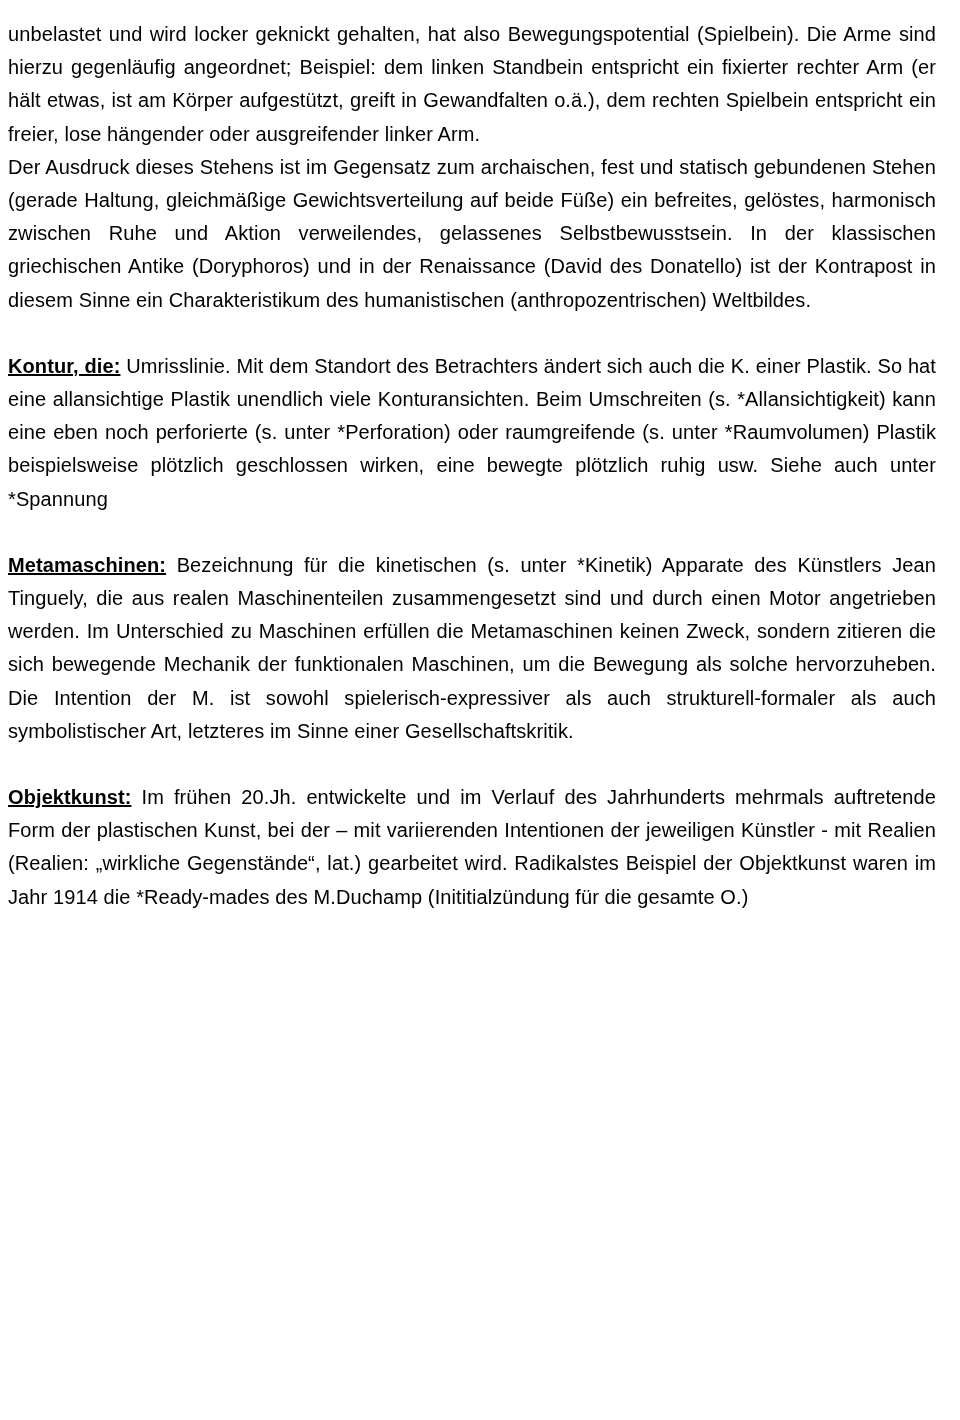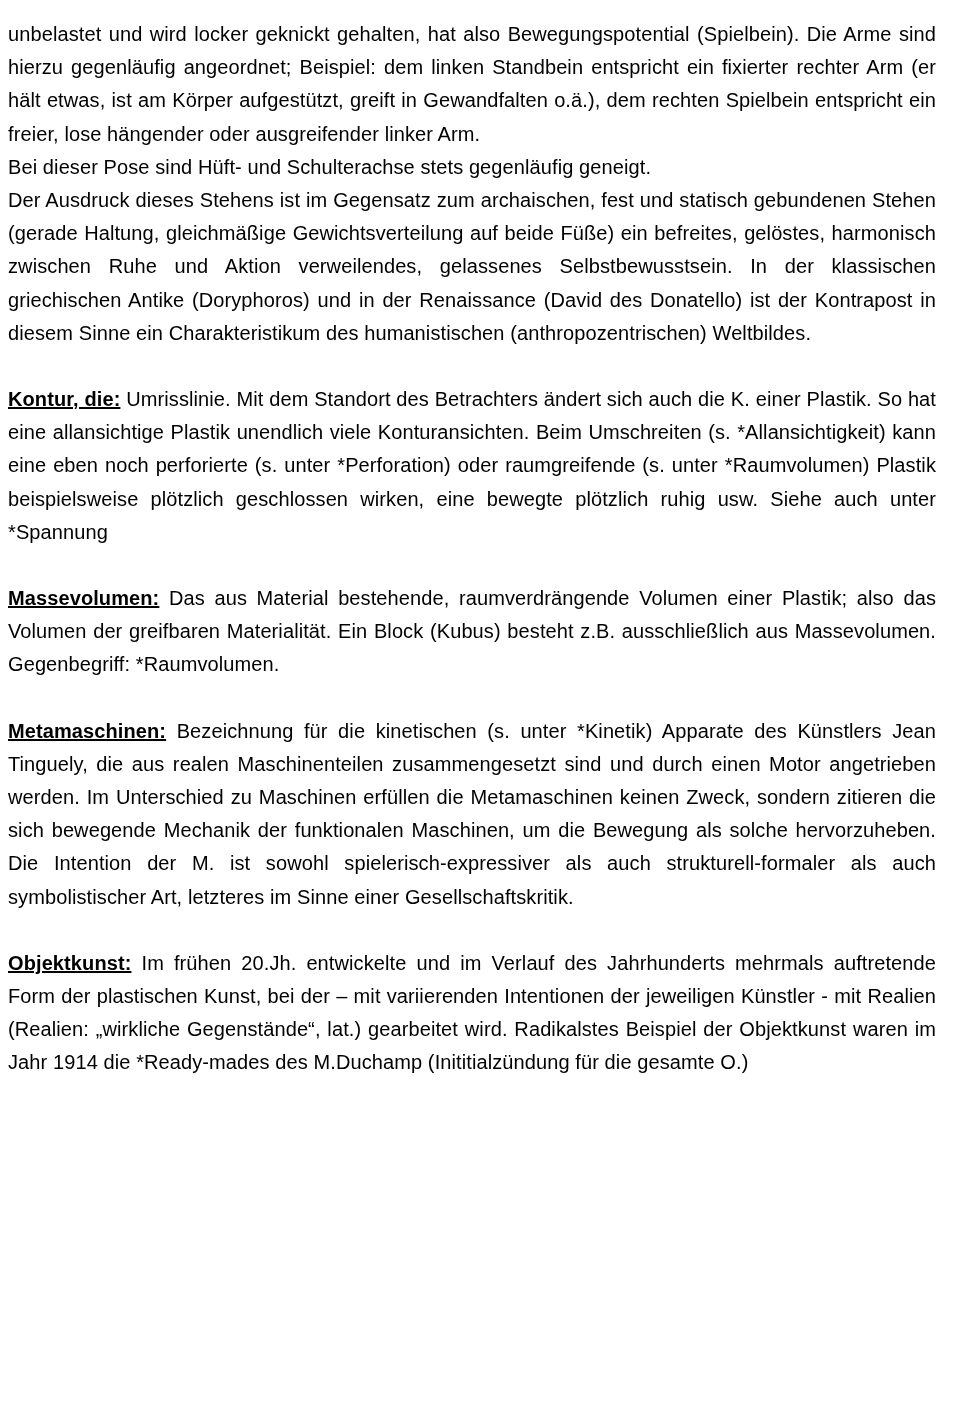--- a/index.html
+++ b/index.html
@@ -37,25 +37,23 @@
       font-weight: normal;
     }
   </style>
 </head>
 <body>
 
 <div class="page">
 
   <p>unbelastet und wird locker geknickt gehalten, hat also Bewegungspotential (Spielbein). Die Arme sind hierzu gegenläufig angeordnet; Beispiel: dem linken Standbein entspricht ein fixierter rechter Arm (er hält etwas, ist am Körper aufgestützt, greift in Gewandfalten o.ä.), dem rechten Spielbein entspricht ein freier, lose hängender oder ausgreifender linker Arm.</p>
 
-  <p>Bei dieser Pose sind Hüft- und Schulterachse stets gegenläufig geneigt.</p>
 
   <p>Der Ausdruck dieses Stehens ist im Gegensatz zum archaischen, fest und statisch gebundenen Stehen (gerade Haltung, gleichmäßige Gewichtsverteilung auf beide Füße) ein befreites, gelöstes, harmonisch zwischen Ruhe und Aktion verweilendes, gelassenes Selbstbewusstsein. In der klassischen griechischen Antike (Doryphoros) und in der Renaissance (David des Donatello) ist der Kontrapost in diesem Sinne ein Charakteristikum des humanistischen (anthropozentrischen) Weltbildes.</p>
 
   <p class="entry"><span class="term">Kontur, die:</span><span> Umrisslinie. Mit dem Standort des Betrachters ändert sich auch die K. einer Plastik. So hat eine allansichtige Plastik unendlich viele Konturansichten. Beim Umschreiten (s. *Allansichtigkeit) kann eine eben noch perforierte (s. unter *Perforation) oder raumgreifende (s. unter *Raumvolumen) Plastik beispielsweise plötzlich geschlossen wirken, eine bewegte plötzlich ruhig usw. Siehe auch unter *Spannung</span></p>
 
-  <p class="entry"><span class="term">Massevolumen:</span><span> Das aus Material bestehende, raumverdrängende Volumen einer Plastik; also das Volumen der greifbaren Materialität. Ein Block (Kubus) besteht z.B. ausschließlich aus Massevolumen. Gegenbegriff: *Raumvolumen.</span></p>
 
   <p class="entry"><span class="term">Metamaschinen:</span><span> Bezeichnung für die kinetischen (s. unter *Kinetik) Apparate des Künstlers Jean Tinguely, die aus realen Maschinenteilen zusammengesetzt sind und durch einen Motor angetrieben werden. Im Unterschied zu Maschinen erfüllen die Metamaschinen keinen Zweck, sondern zitieren die sich bewegende Mechanik der funktionalen Maschinen, um die Bewegung als solche hervorzuheben. Die Intention der M. ist sowohl spielerisch-expressiver als auch strukturell-formaler als auch symbolistischer Art, letzteres im Sinne einer Gesellschaftskritik.</span></p>
 
   <p class="entry"><span class="term">Objektkunst:</span><span> Im frühen 20.Jh. entwickelte und im Verlauf des Jahrhunderts mehrmals auftretende Form der plastischen Kunst, bei der – mit variierenden Intentionen der jeweiligen Künstler - mit </span><span class="bold">Realien</span><span> (Realien: „wirkliche Gegenstände“, lat.) gearbeitet wird. Radikalstes Beispiel der Objektkunst waren im Jahr 1914 die *Ready-mades des M.Duchamp (Inititialzündung für die gesamte O.)</span></p>
 
 </div>
 
 </body></html>

